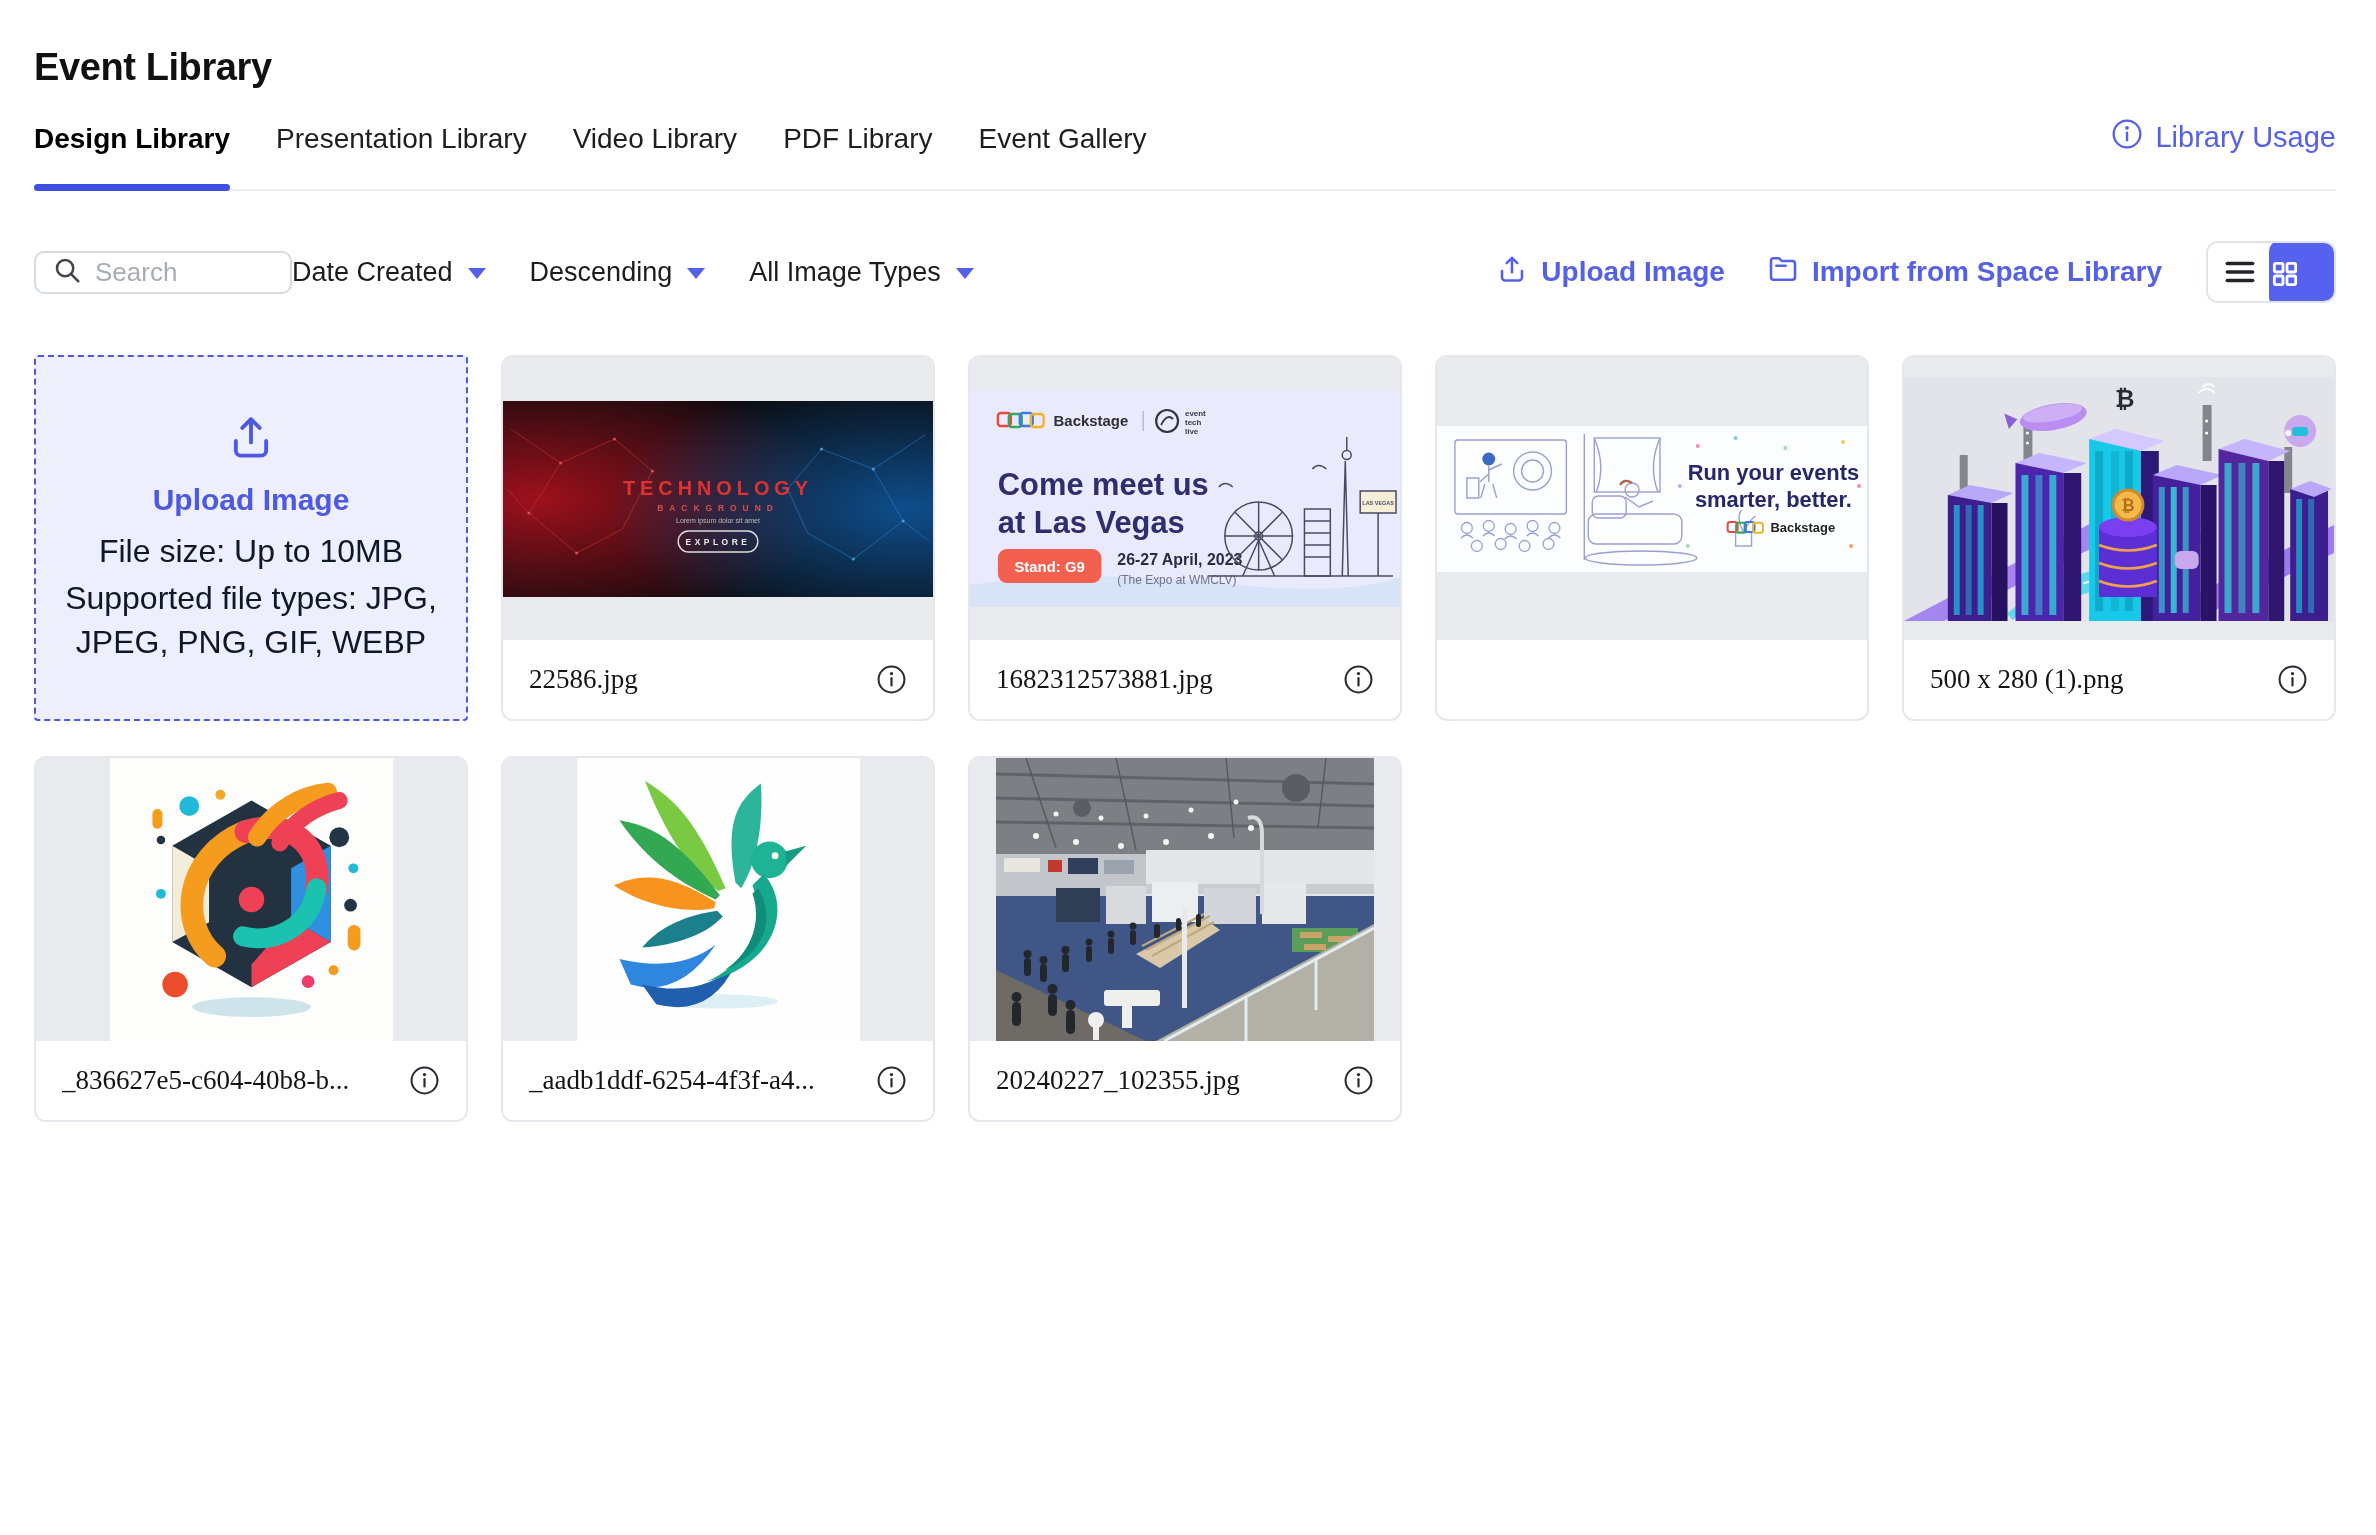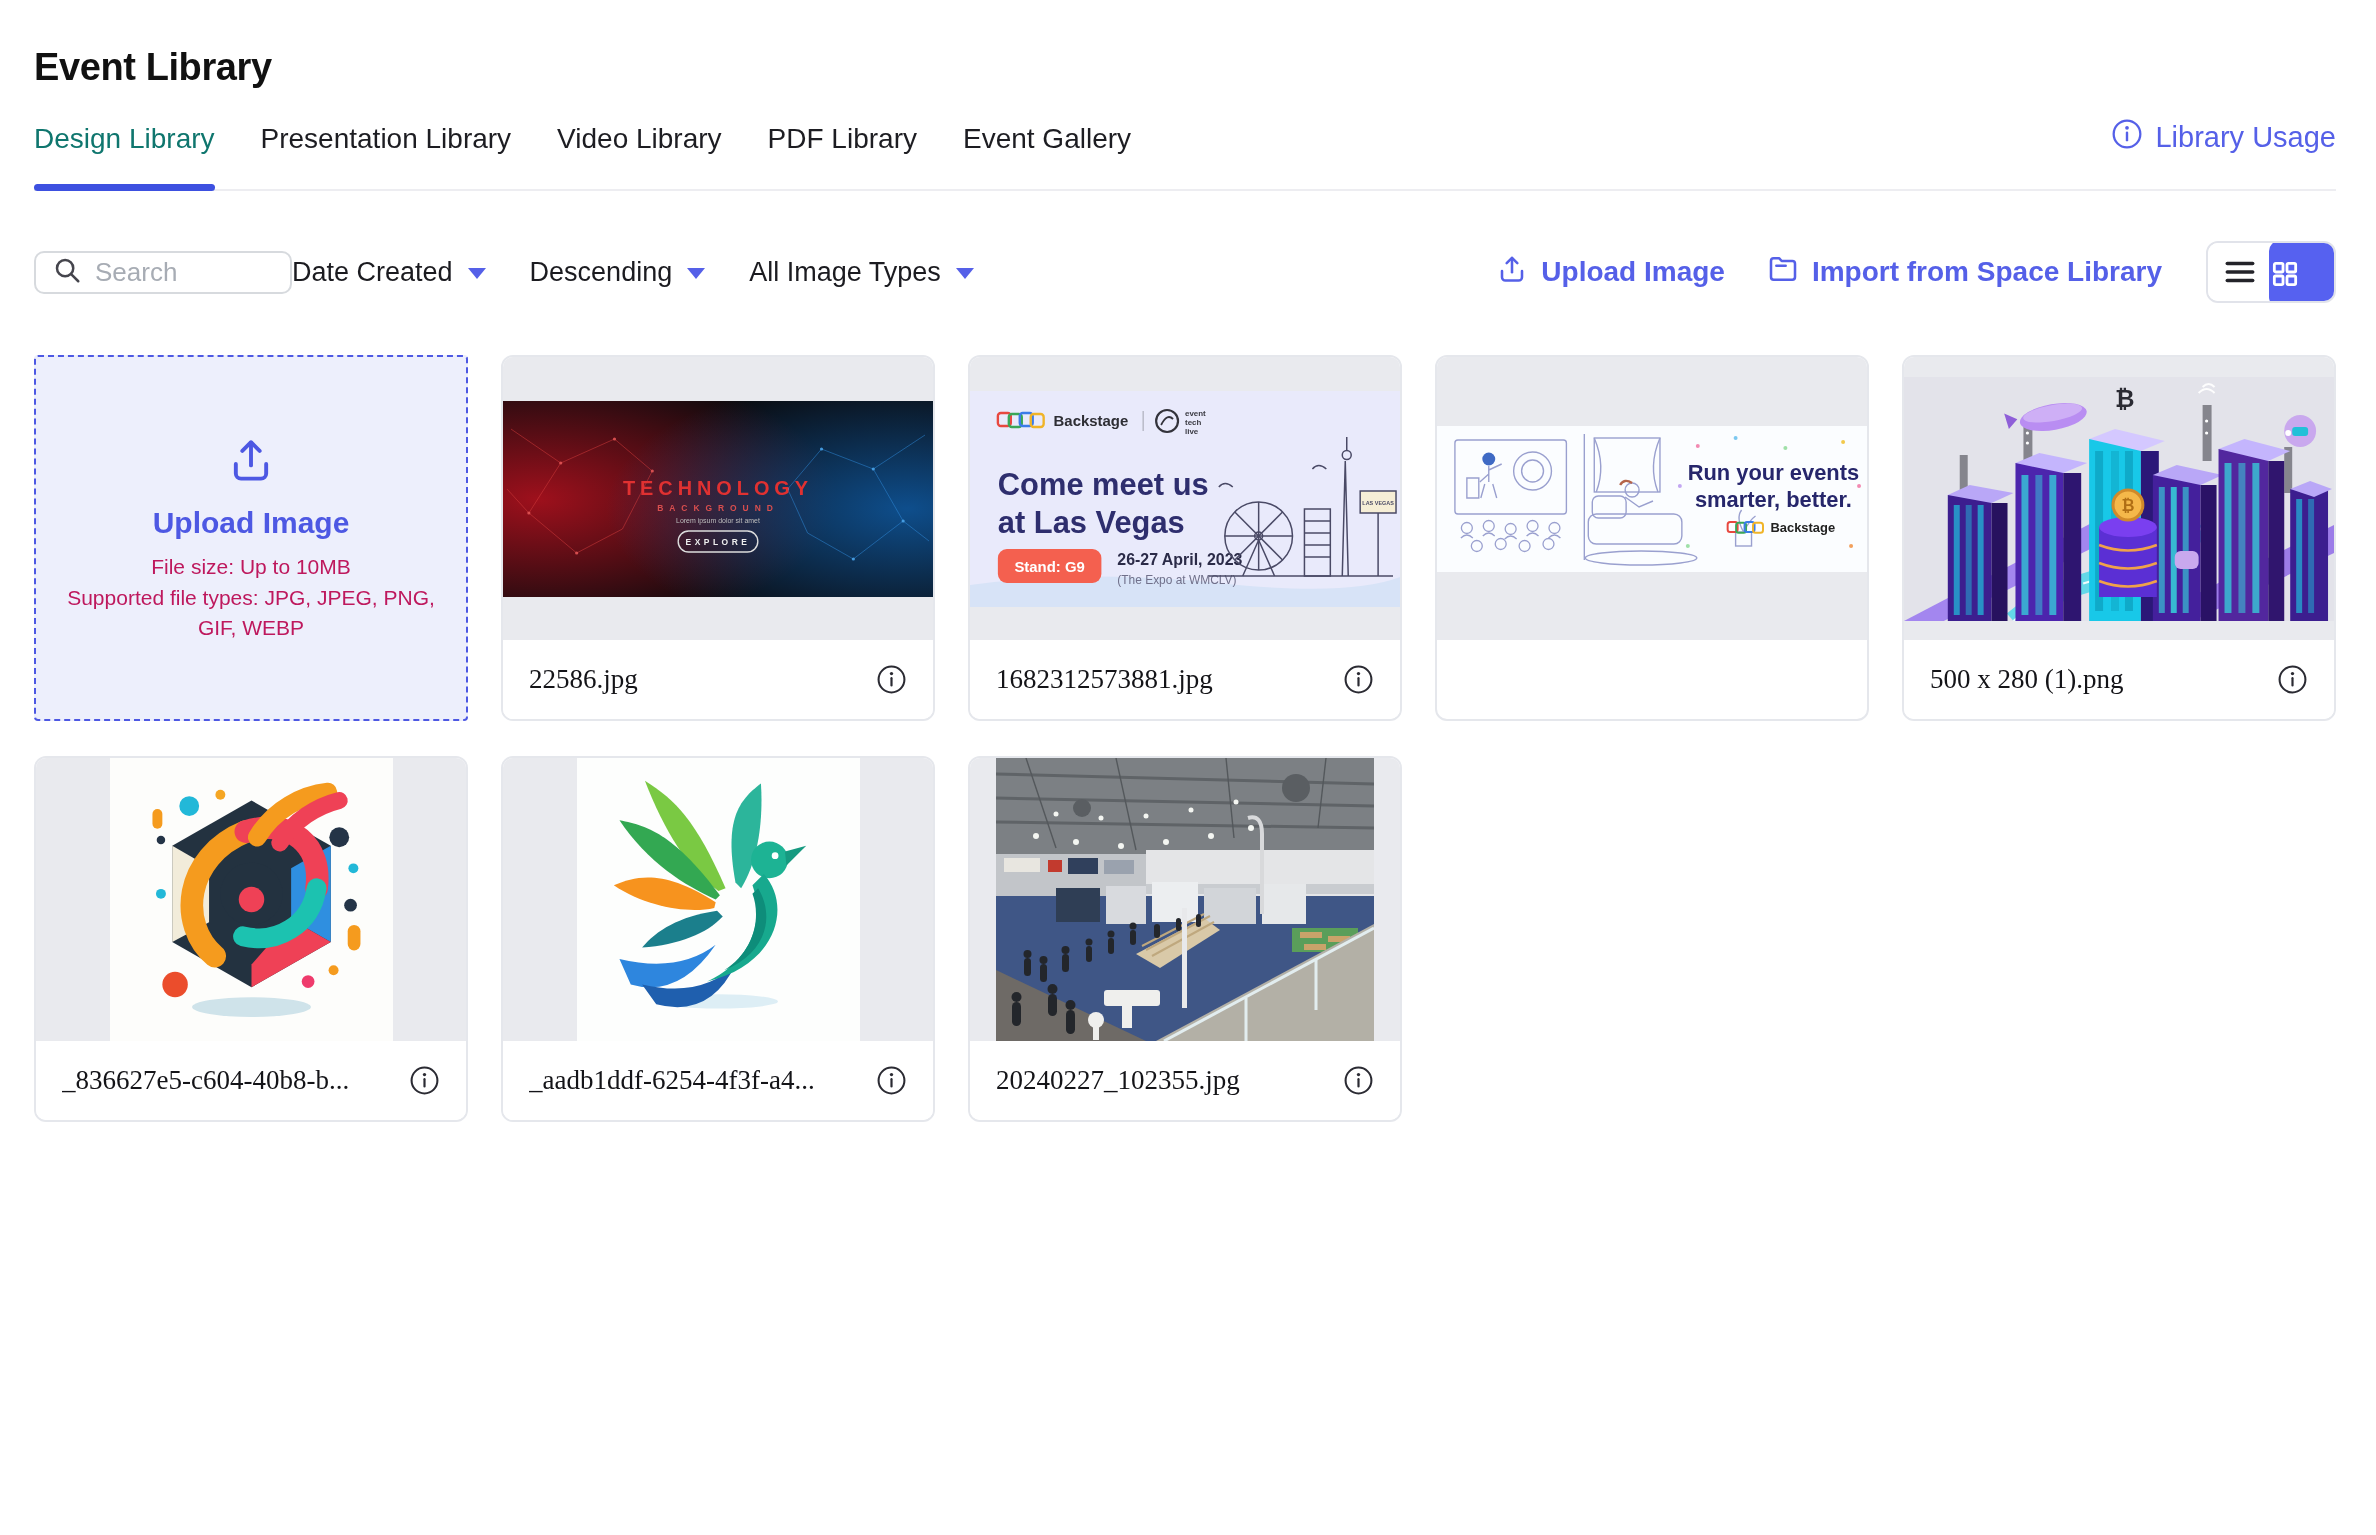--- a/index.html
+++ b/index.html
@@ -6,21 +6,21 @@
   html,body { background:#fff; }
   body { font-family:"Liberation Sans", sans-serif; color:#17171c; }
   .page { width:2376px; height:1535px; position:relative; overflow:hidden; background:#fff; }
 
   
   .header { padding:46px 40px 0 34px; }
   .page-title { font-size:38px; font-weight:700; letter-spacing:-0.4px; color:#111; }
 
   .tabs-wrap { display:flex; align-items:center; margin:10px 40px 0 34px; border-bottom:2px solid #ededf1; }
   .tab { font-size:28px; color:#1d1d22; padding:24px 0 34px; margin-right:46px; position:relative; cursor:pointer; white-space:nowrap; }
-  .tab.active { color:#0f766e; font-weight:400; }
+  .tab.active { color:#000000; font-weight:700; }
   .tab.active::after { content:""; position:absolute; left:0; right:0; bottom:-2px; height:7px; background:#3d50e0; border-radius:4px; }
   .library-usage { margin-left:auto; display:flex; align-items:center; gap:12px; color:#5560e8; font-size:29px; padding-bottom:14px; cursor:pointer; }
 
   
   .toolbar { display:flex; align-items:center; margin:50px 40px 0 34px; }
   .search-box { width:258px; height:43px; border:2px solid #d7dade; border-radius:10px; display:flex; align-items:center; padding:0 16px; gap:13px; background:#fff; }
   .search-box input { border:none; outline:none; font-size:26px; width:100%; color:#333; font-family:"Liberation Sans", sans-serif; background:transparent; }
   .search-box input::placeholder { color:#a7acb4; }
   .filters { display:flex; align-items:flex-end; }
   .filter { display:flex; align-items:center; gap:15px; font-size:27px; color:#1b1b20; margin-right:44px; cursor:pointer; white-space:nowrap; }
@@ -35,21 +35,21 @@
   
   .grid { display:grid; grid-template-columns:repeat(5,1fr); gap:35px 33px; margin:52px 40px 0 34px; }
   .card { border:2px solid #e5e7ec; border-radius:12px; background:#fff; overflow:hidden; height:366px; display:flex; flex-direction:column; cursor:pointer; }
   .thumb { height:283px; background:#e9eaee; display:flex; align-items:center; justify-content:center; overflow:hidden; }
   .cfooter { flex:1; display:flex; align-items:center; padding:0 26px; gap:14px; background:#fff; }
   .fname { font-size:27px; color:#141418; flex:1; white-space:nowrap; overflow:hidden;font-family:Liberation Serif, serif; }
   .info { background:none; border:none; cursor:pointer; display:grid; place-items:center; padding:0; }
 
   .dropzone { height:366px; border:2px dashed #4d58e3; border-radius:4px; background:#edeffc; display:flex; flex-direction:column; align-items:center; justify-content:center; text-align:center; padding:0 28px; cursor:pointer; }
   .dz-title { color:#4d58e3; font-size:30px; font-weight:700; margin-top:16px; }
-  .dz-note { font-size:21px; color:#be185d; line-height:1.4; margin-top:12px; }
+  .dz-note { font-size:32px; color:#0f172a; line-height:1.4; margin-top:12px; }
 </style>
 </head>
 <body>
 
 <div class="page">
 
   <div class="header">
     <div class="page-title">Event Library</div>
   </div>
 

